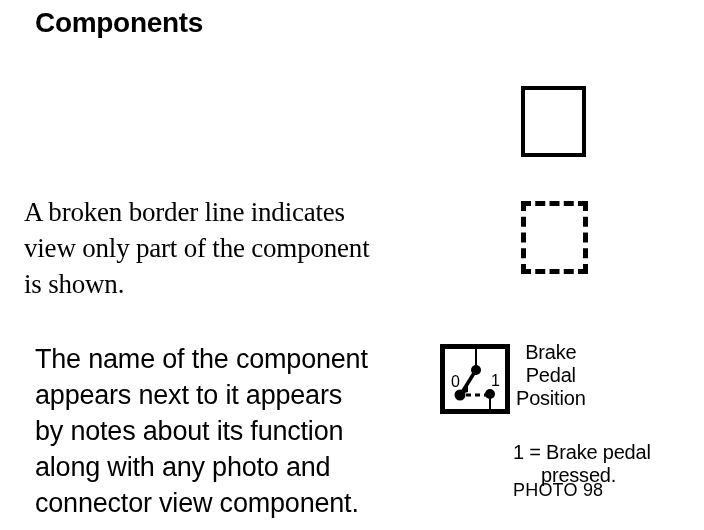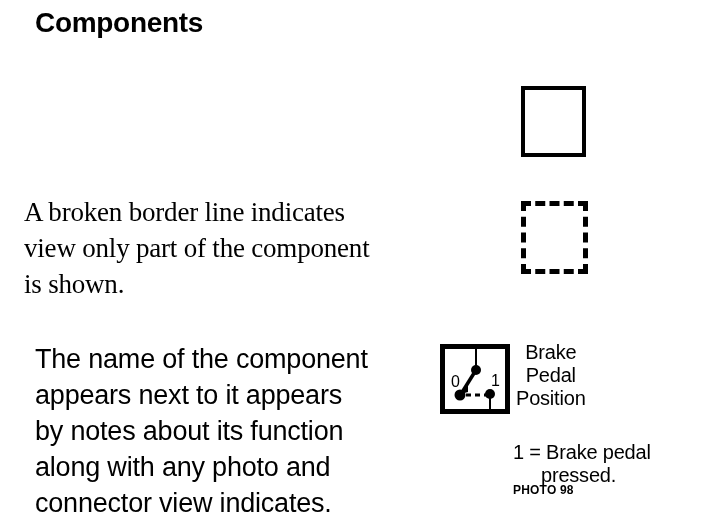--- a/index.html
+++ b/index.html
@@ -103,25 +103,24 @@
     letter-spacing: -0.2px;
     margin-top: 8px;
   }
   .callout-note .line { display: block; white-space: nowrap; }
   .callout-note .line.indent { padding-left: 28px; }
 
   .callout-photo {
     position: absolute;
     left: 513px;
     top: 481px;
-    font-size: 12px;
+    font-size: 18px;
     line-height: 19px;
     letter-spacing: 0.2px;
     white-space: nowrap;
-    font-weight: bold;
   }
 </style>
 </head>
 <body>
 
 <div id="slide">
 
   <div class="title">Components</div>
 
   <div class="para" id="para-solid">
@@ -135,21 +134,21 @@
     <span class="line">is shown.</span>
   </div>
 
   <div class="shape-dashed"></div>
 
   <div class="para" id="para-name">
     <span class="line">The name of the component</span>
     <span class="line">appears next to it appears</span>
     <span class="line">by notes about its function</span>
     <span class="line">along with any photo and</span>
-    <span class="line">connector view indicates.</span>
+    <span class="line">connector view component.</span>
   </div>
 
   <div class="switch-box">
     <svg width="70" height="70" viewBox="0 0 70 70">
 
       <rect x="2.5" y="2.5" width="65" height="65" fill="#ffffff" stroke="#000000" stroke-width="5"></rect>
 
       <line x1="36" y1="5" x2="36" y2="24" stroke="#000000" stroke-width="2"></line>
 
       <circle cx="36" cy="26" r="5" fill="#000000"></circle>

